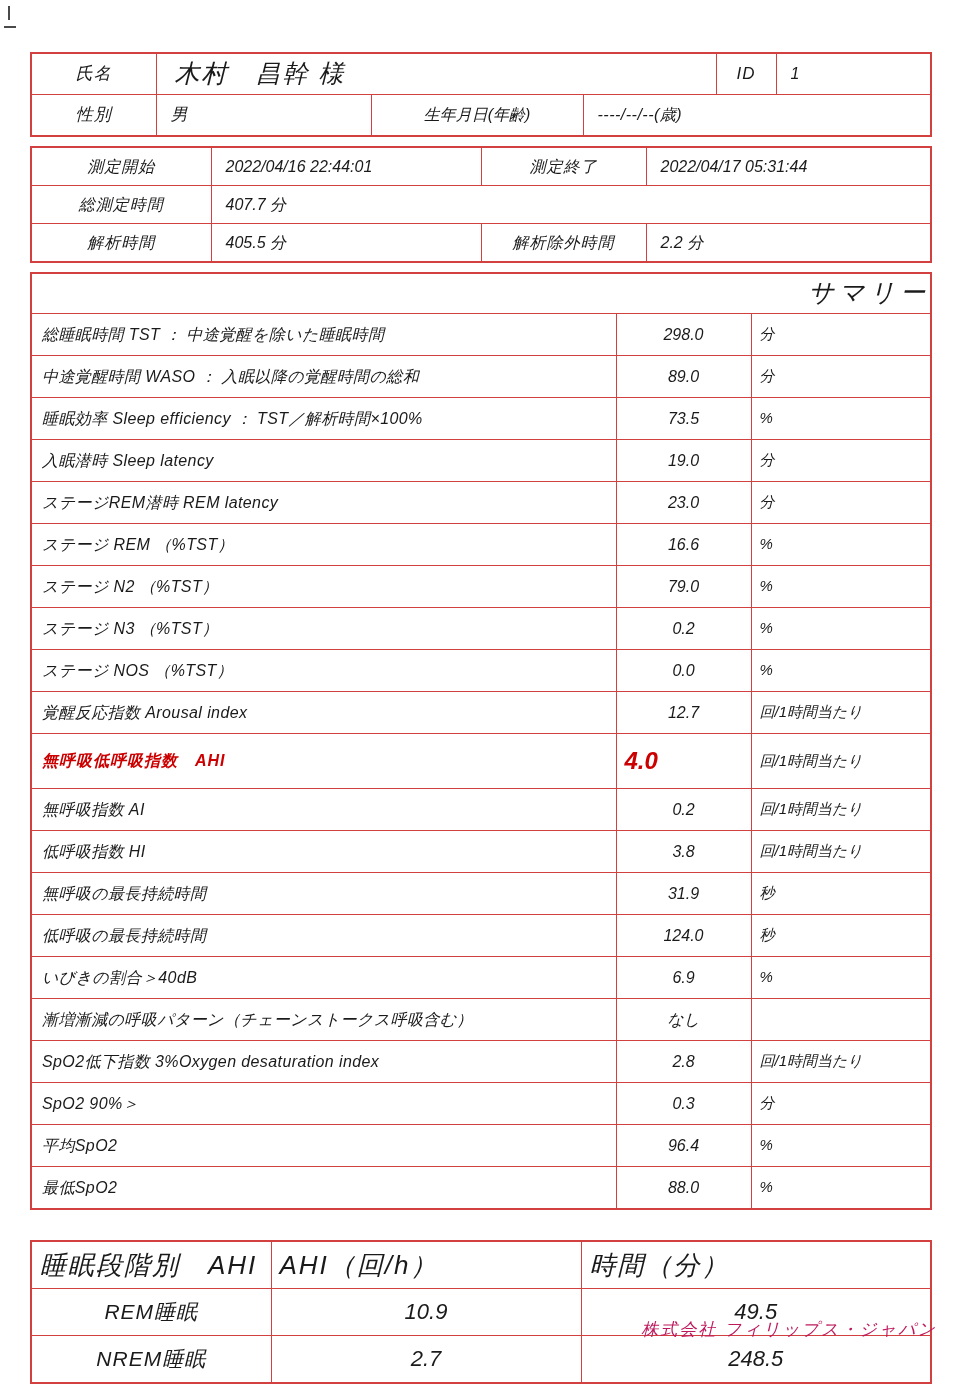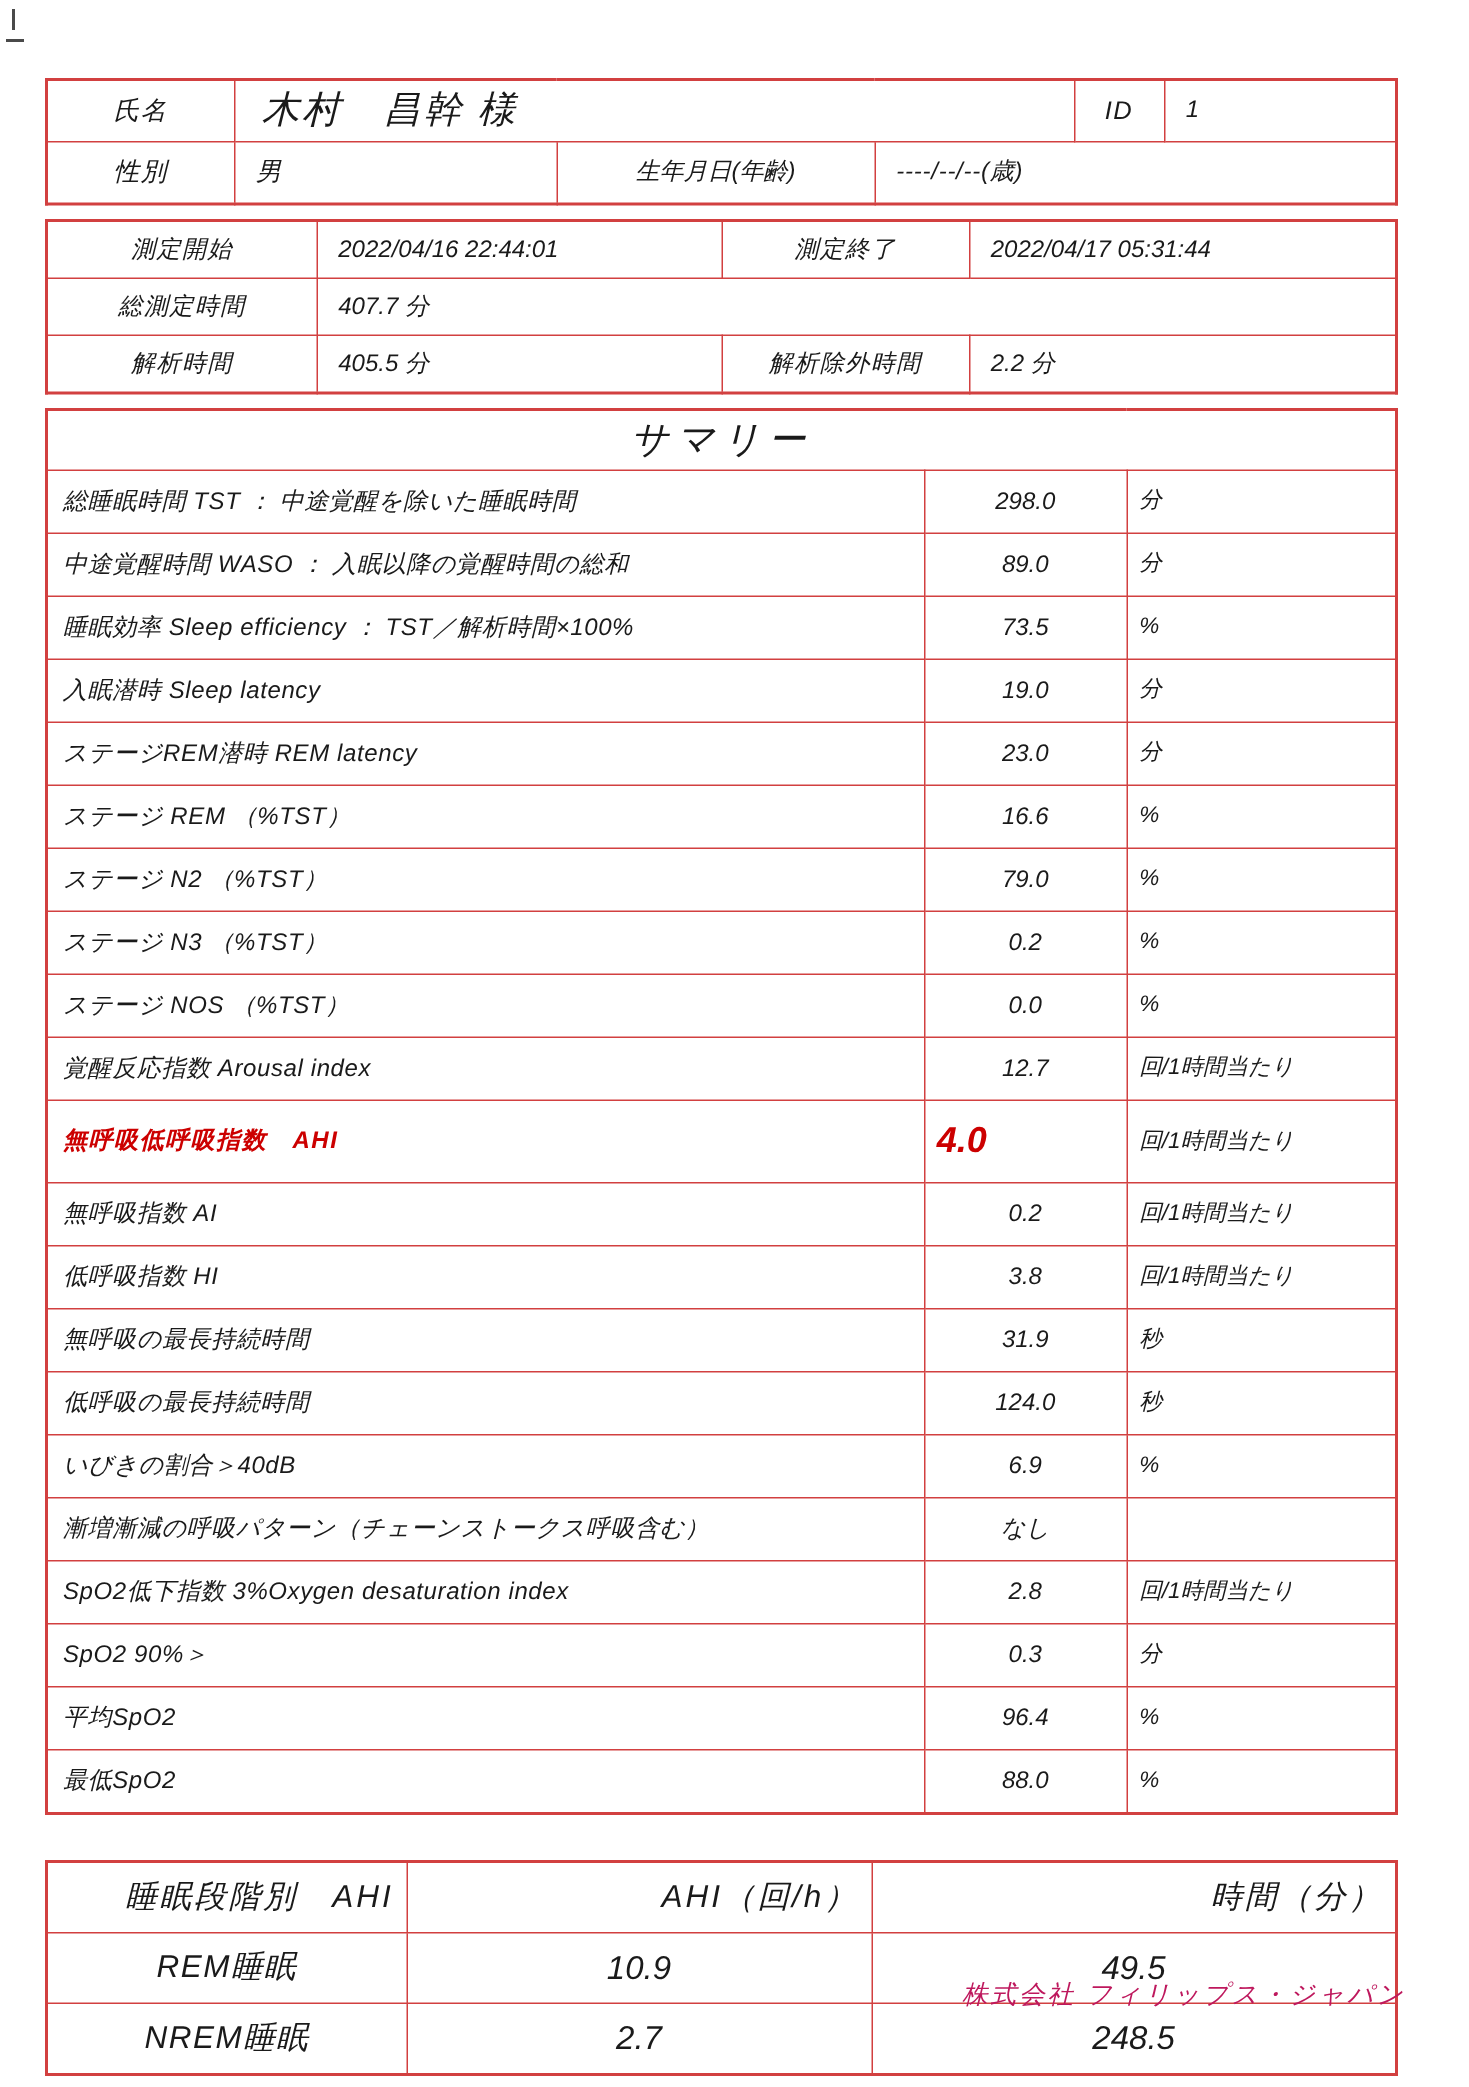--- a/index.html
+++ b/index.html
@@ -91,21 +91,21 @@
 
   
   .timing { margin-top: 9px; }
   .timing td { height: 29px; }
   .timing .lbl { font-size: 16px; letter-spacing: 1px; }
   .timing .val { font-size: 16px; }
 
   
   .summary { margin-top: 9px; }
   .summary-title {
-    text-align: center;
+    text-align: right;
     font-size: 25px;
     letter-spacing: 5px;
     height: 38px;
     padding: 2px 0 4px 0;
     margin-top: 44px;
   }
   .summary td { height: 33px; }
   .sum-label {
     font-size: 16px;
     padding-left: 10px;
@@ -133,22 +133,22 @@
     font-weight: bold;
     text-align: left;
   }
 
   
   .bottom {
     margin-top: 30px;
   }
   .bottom td { height: 38px; }
   .bt-head {
-    text-align: right;
-    font-size: 21px;
+    text-align: left;
+    font-size: 26px;
     letter-spacing: 2px;
   }
   .bt-cat {
     text-align: center;
     font-size: 21px;
     letter-spacing: 1px;
   }
   .bt-num {
     text-align: center;
     font-size: 22px;

